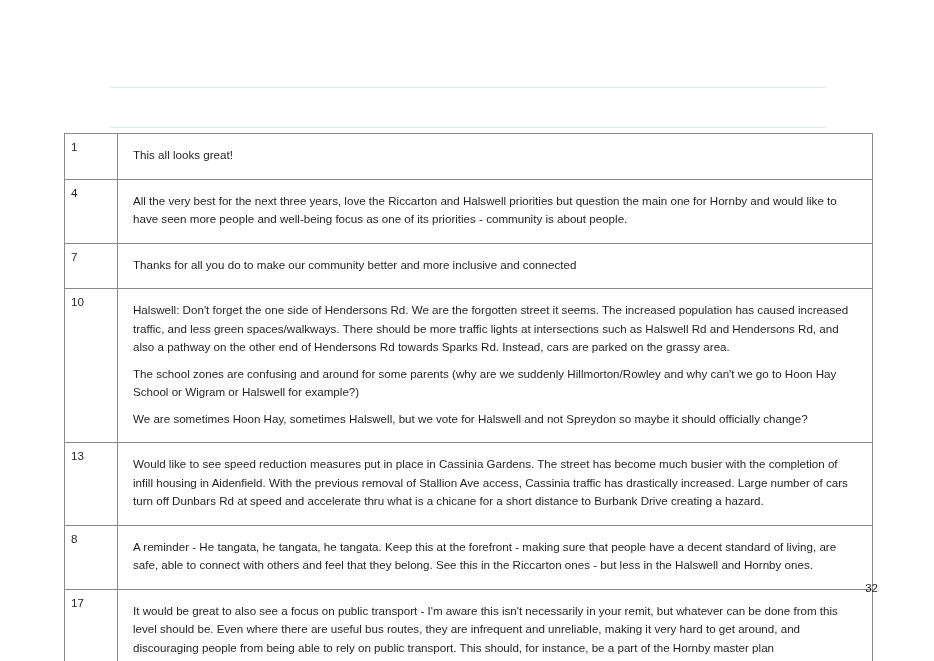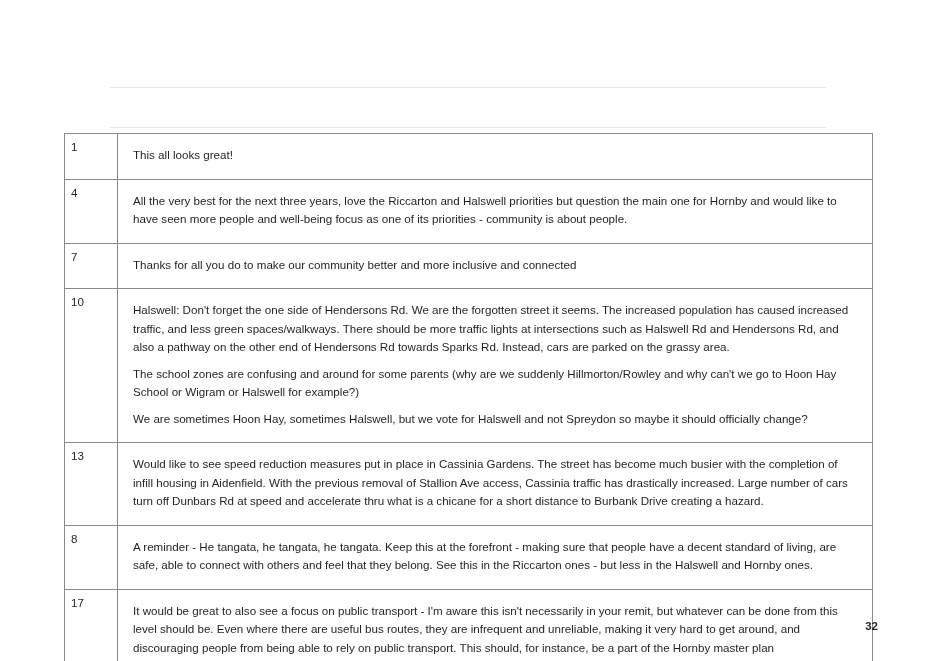--- a/index.html
+++ b/index.html
@@ -68,26 +68,26 @@
   .col-text {
     width: 740px;
   }
   .cell-para {
     margin: 8px;
   }
 
   
   .page-number {
     position: absolute;
-    top: 620px;
+    top: 582px;
     left: 0;
     width: 878px;
     text-align: right;
     font-size: 11.5px;
-    font-weight: bold;
+    font-weight: normal;
     color: #231f20;
   }
 </style>
 </head>
 <body>
 
 <div class="page">
 
   <div class="rule rule-top"></div>
 

